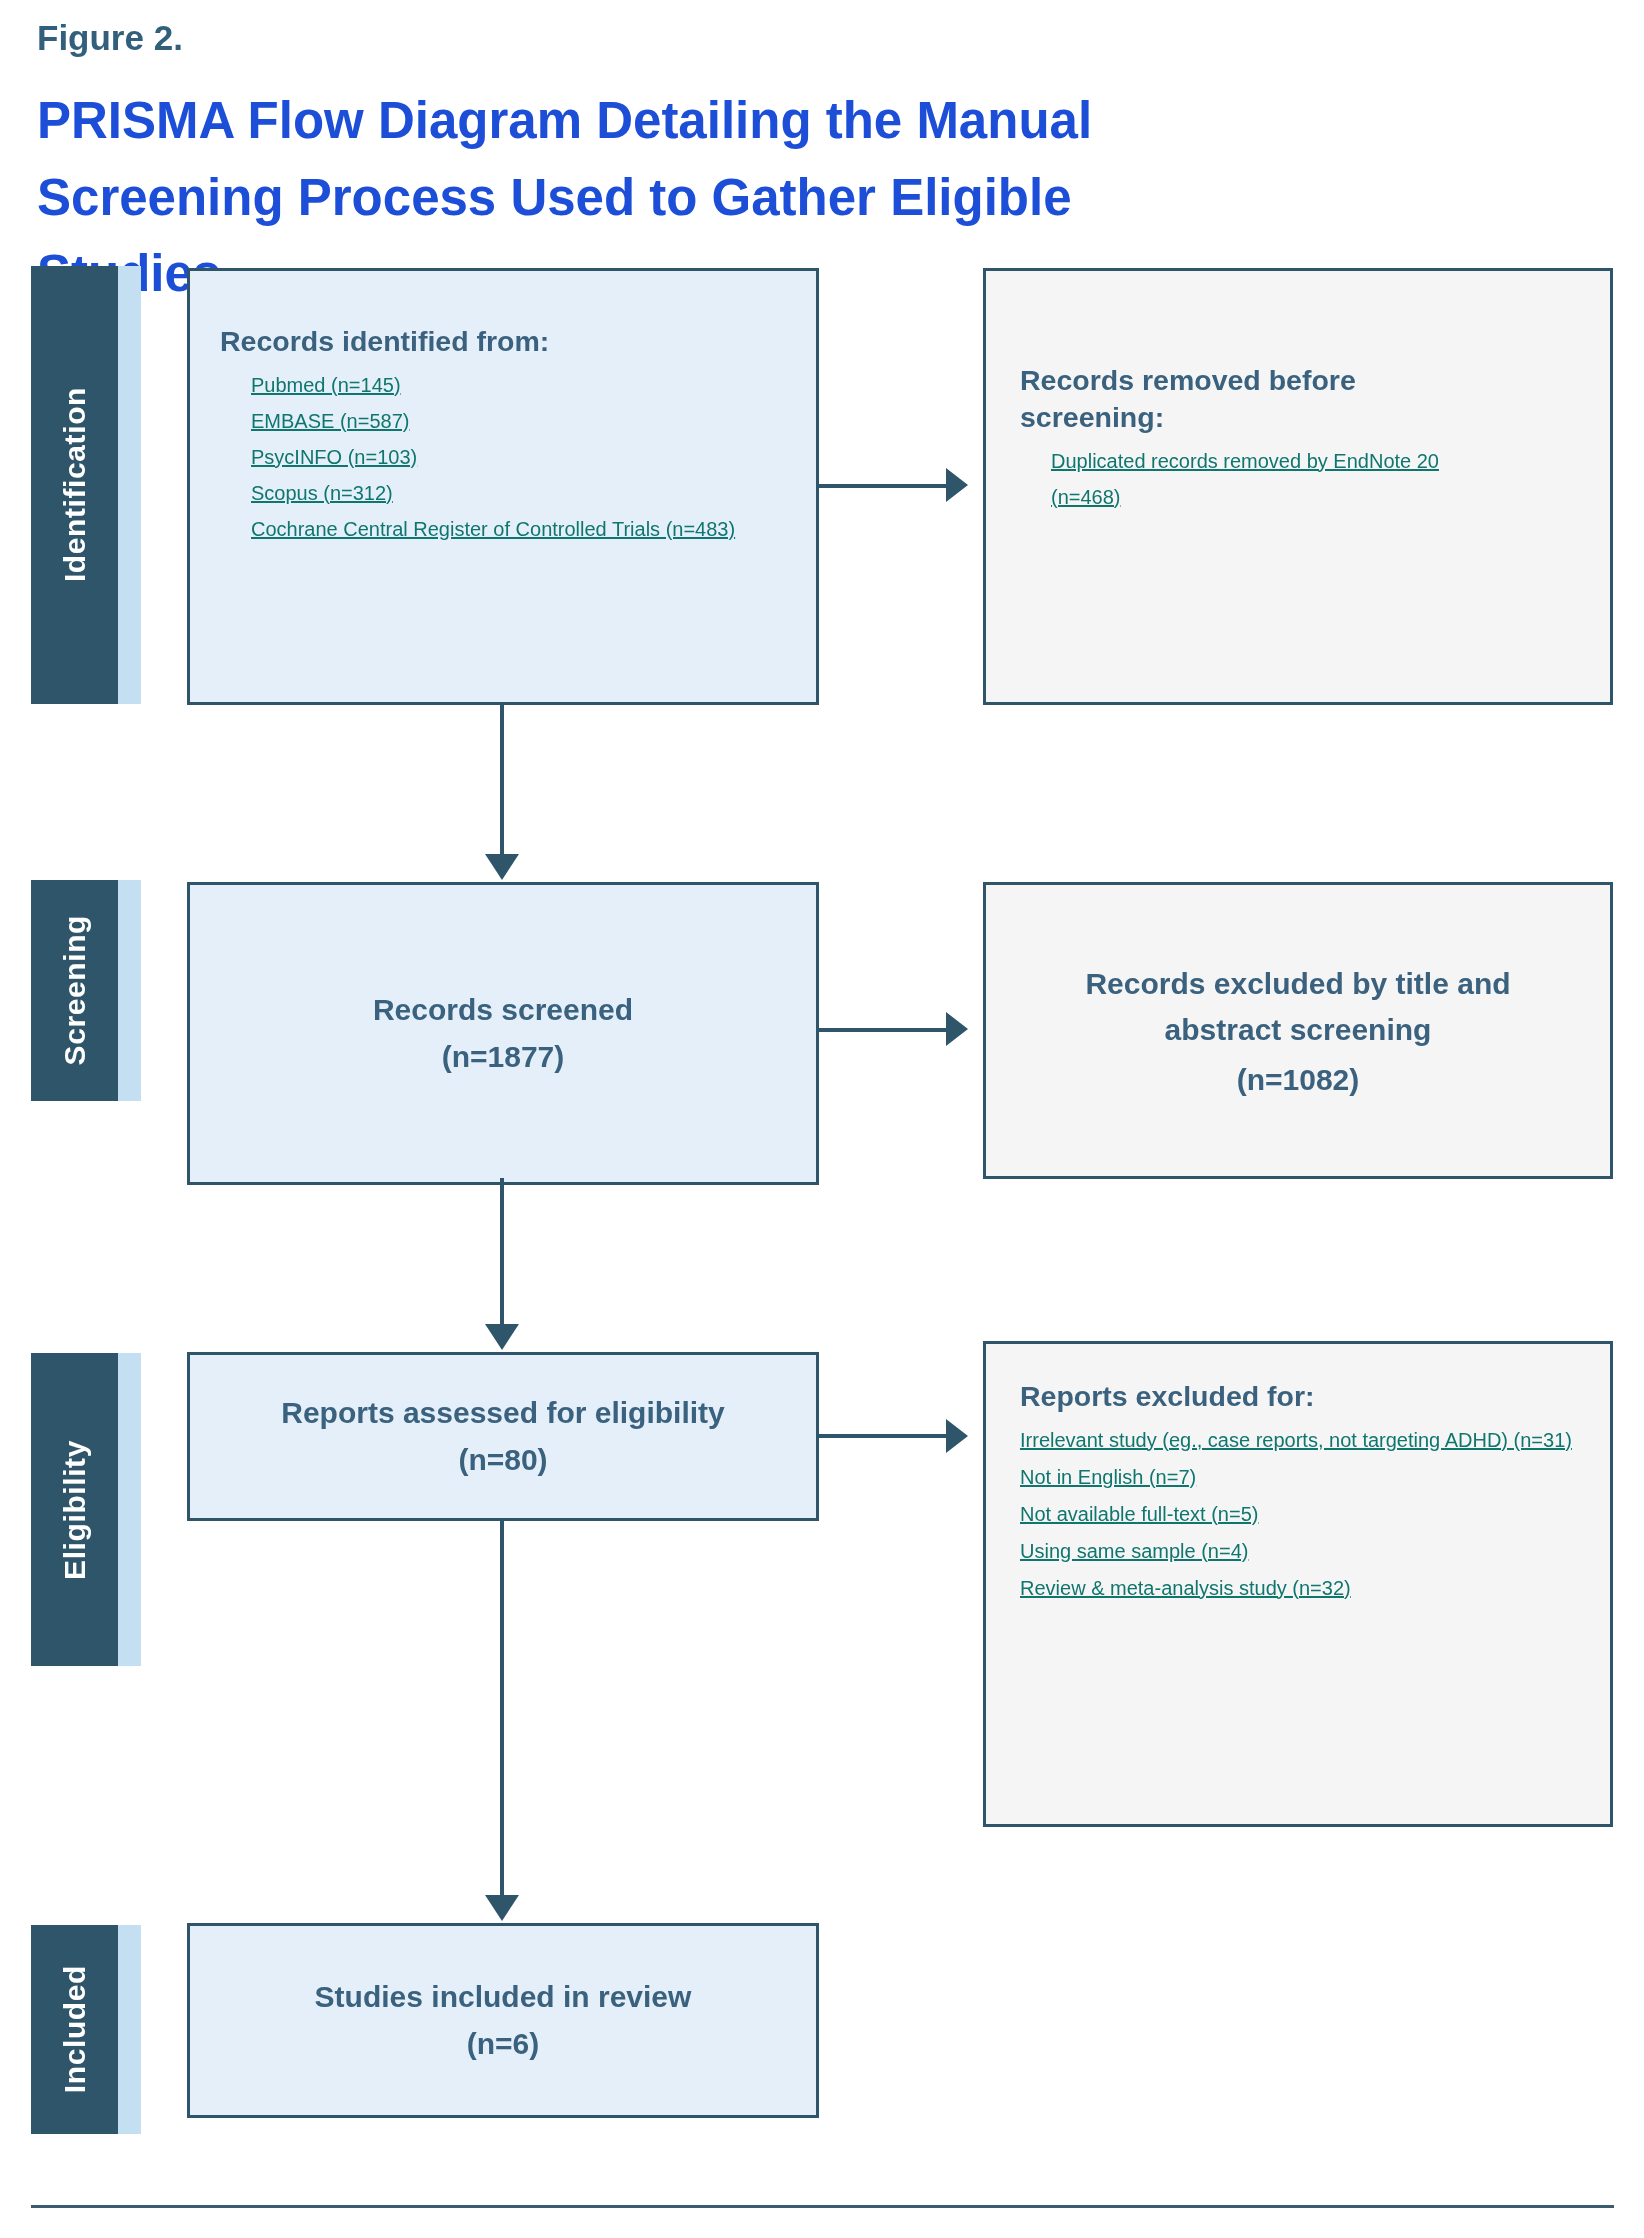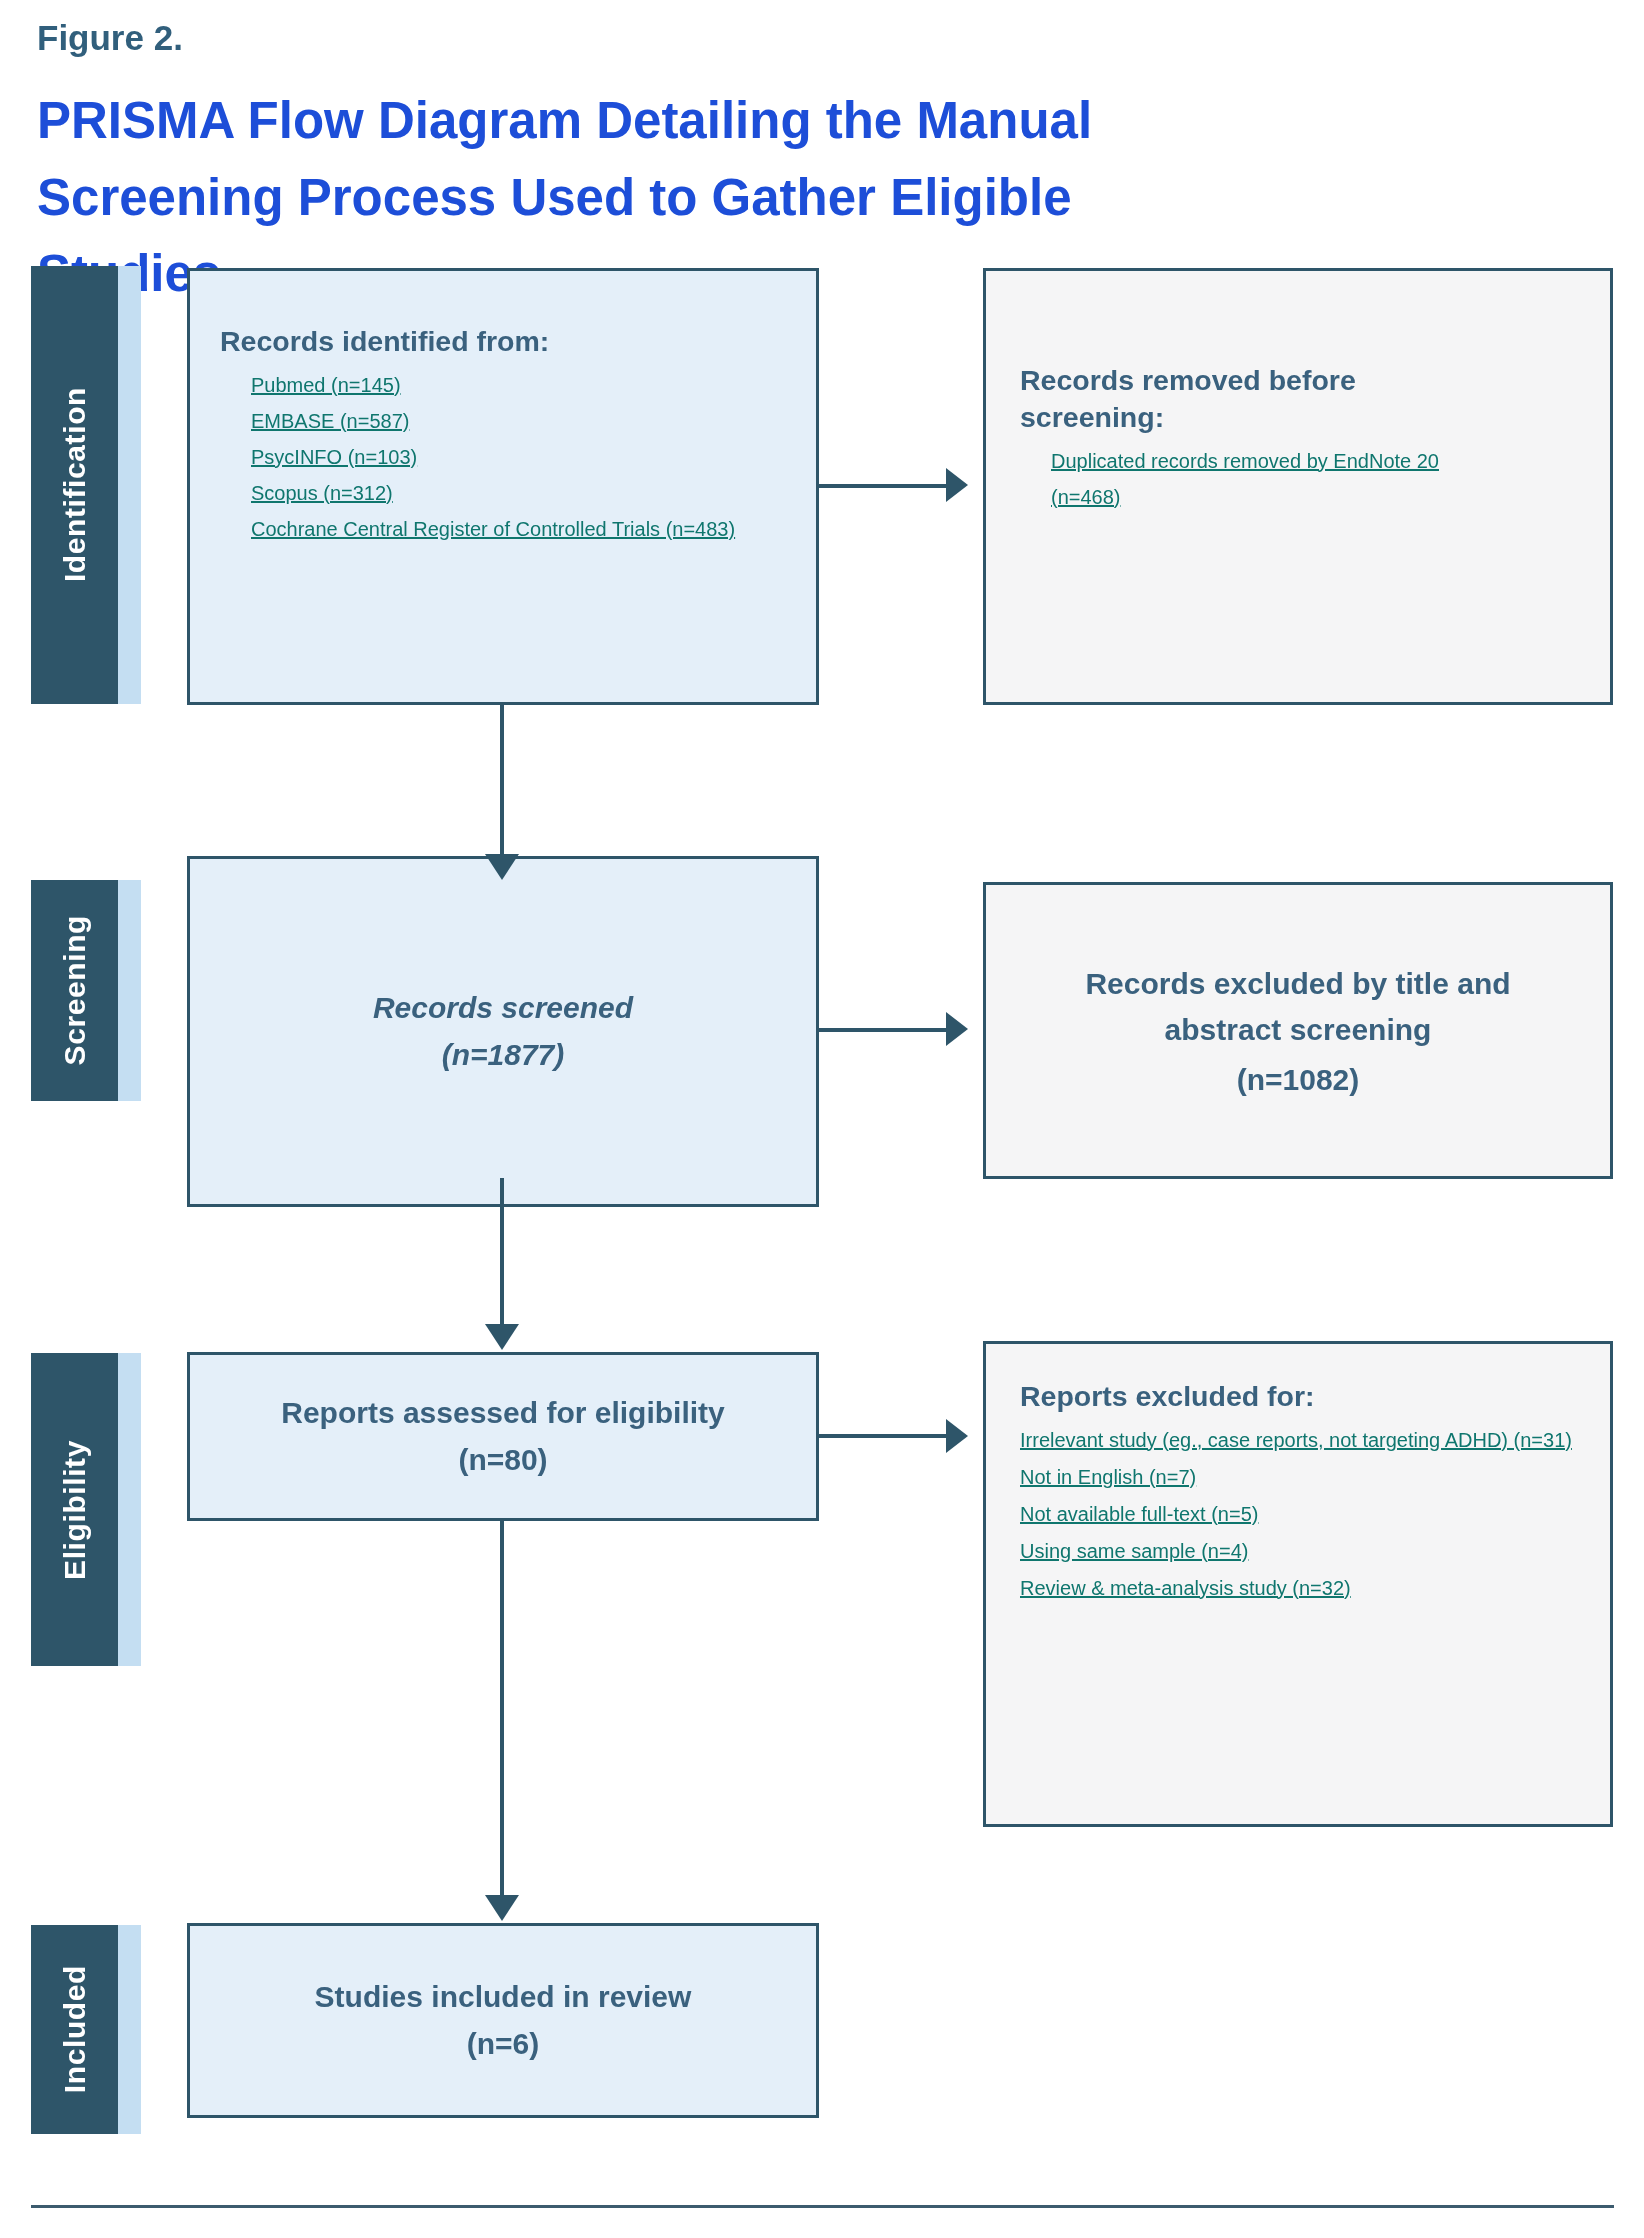--- a/index.html
+++ b/index.html
@@ -42,21 +42,21 @@
   .bar-included       { top: 1925px; height: 209px; }
   
   .box {
     position: absolute; box-sizing: border-box;
     border: 3.2px solid #2E5569;
   }
   .box-left  { left: 187px;  width: 632px; background: #E4EFF9; }
   .box-right { left: 983px; width: 630px; background: #F5F5F6; }
   .box-identified { top: 268px; height: 437px; padding: 52px 30px 0 30px; }
   .box-removed    { top: 268px; height: 437px; padding: 91px 34px 0 34px; }
-  .box-screened   { top: 856px; height: 351px; font-style: italic; }
+  .box-screened   { top: 882px; height: 303px; }
   .box-excluded-screening { top: 882px; height: 297px; }
   .box-assessed   { top: 1352px; height: 169px; }
   .box-excluded-reports { top: 1341px; height: 486px; padding: 34px 34px 0 34px; }
   .box-included   { top: 1923px; height: 195px; }
 
   .box-heading {
     font-size: 28.5px; font-weight: 700; color: #3A617E;
     line-height: 1.3; margin: 0 0 6.5px 0;
   }
   .box-removed .box-heading { max-width: 428px; }

